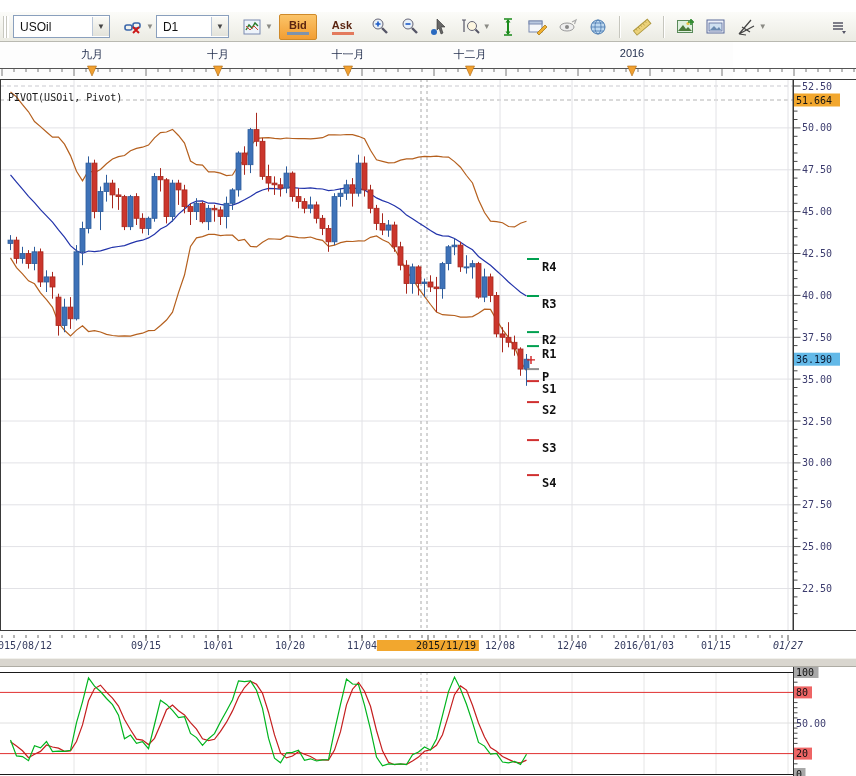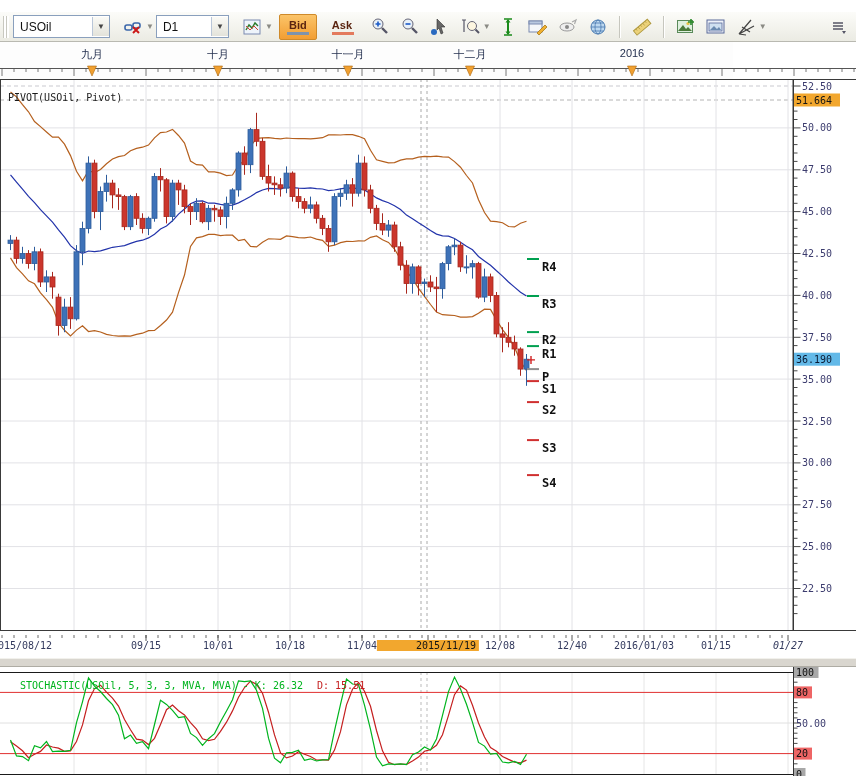--- a/index.html
+++ b/index.html
@@ -677,36 +677,33 @@
         <line x1="500" y1="0" x2="500" y2="6" stroke="#444" stroke-width="0.9"></line>
         <line x1="572" y1="0" x2="572" y2="6" stroke="#444" stroke-width="0.9"></line>
         <line x1="644" y1="0" x2="644" y2="6" stroke="#444" stroke-width="0.9"></line>
         <line x1="716" y1="0" x2="716" y2="6" stroke="#444" stroke-width="0.9"></line>
         <line x1="788" y1="0" x2="788" y2="6" stroke="#444" stroke-width="0.9"></line>
       </svg>
   <div id="date-labels">
         <span class="date-label" style="left: 22px;">2015/08/12</span>
         <span class="date-label" style="left: 146px;">09/15</span>
         <span class="date-label" style="left: 218px;">10/01</span>
-        <span class="date-label" style="left: 290px;">10/18</span>
+        <span class="date-label" style="left: 290px;">10/20</span>
         <span class="date-label" style="left: 362px;">11/04</span>
         <span class="date-label sel" style="left: 428px; padding-left: 39px;">2015/11/19</span>
         <span class="date-label" style="left: 500px;">12/08</span>
         <span class="date-label" style="left: 572px;">12/40</span>
         <span class="date-label" style="left: 644px;">2016/01/03</span>
         <span class="date-label" style="left: 716px;">01/15</span>
         <span class="date-label" style="left: 788px; font-style: italic;">01/27</span>
       </div>
 </div>
 
 <div class="separator"></div>
 
-<div class="hdr hdr-stoch">
-  <span class="c-stk">STOCHASTIC(USOil, 5, 3, 3, MVA, MVA) - K: 26.32</span><span class="c-std">D: 15.51</span>
-</div>
 <div class="stoch-panel">
   <svg id="stoch-svg" width="856" height="112">
         <rect x="0" y="0" width="856" height="112" fill="#ffffff"></rect>
         <g>
           <line x1="74" y1="5" x2="74" y2="107" stroke="#e6e6e6"></line>
           <line x1="146" y1="5" x2="146" y2="107" stroke="#e6e6e6"></line>
           <line x1="218" y1="5" x2="218" y2="107" stroke="#e6e6e6"></line>
           <line x1="290" y1="5" x2="290" y2="107" stroke="#e6e6e6"></line>
           <line x1="362" y1="5" x2="362" y2="107" stroke="#e6e6e6"></line>
           <line x1="421" y1="5" x2="421" y2="107" stroke="#bbb" stroke-dasharray="3 3"></line>

